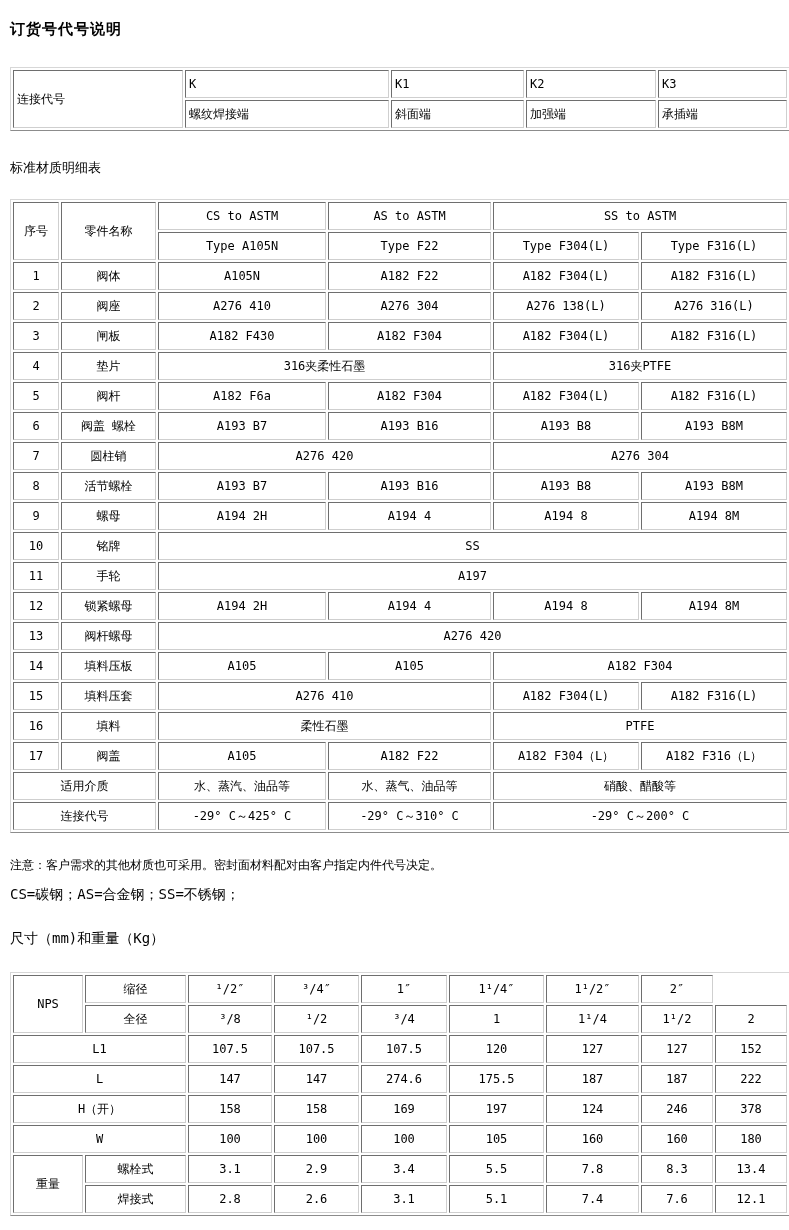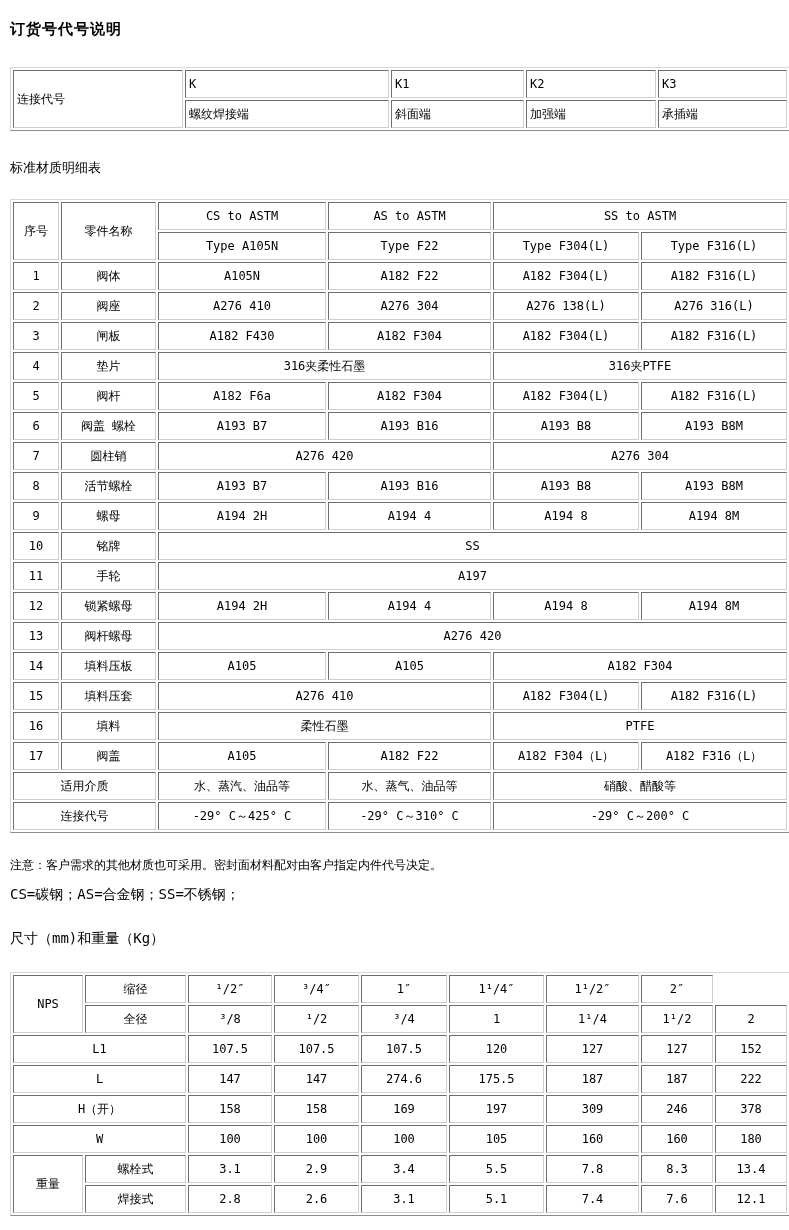--- a/index.html
+++ b/index.html
@@ -320,21 +320,21 @@
       <td>187</td>
       <td>187</td>
       <td>222</td>
     </tr>
     <tr>
       <td colspan="2">H（开）</td>
       <td>158</td>
       <td>158</td>
       <td>169</td>
       <td>197</td>
-      <td>309</td>
+      <td>124</td>
       <td>246</td>
       <td>378</td>
     </tr>
     <tr>
       <td colspan="2">W</td>
       <td>100</td>
       <td>100</td>
       <td>100</td>
       <td>105</td>
       <td>160</td>

